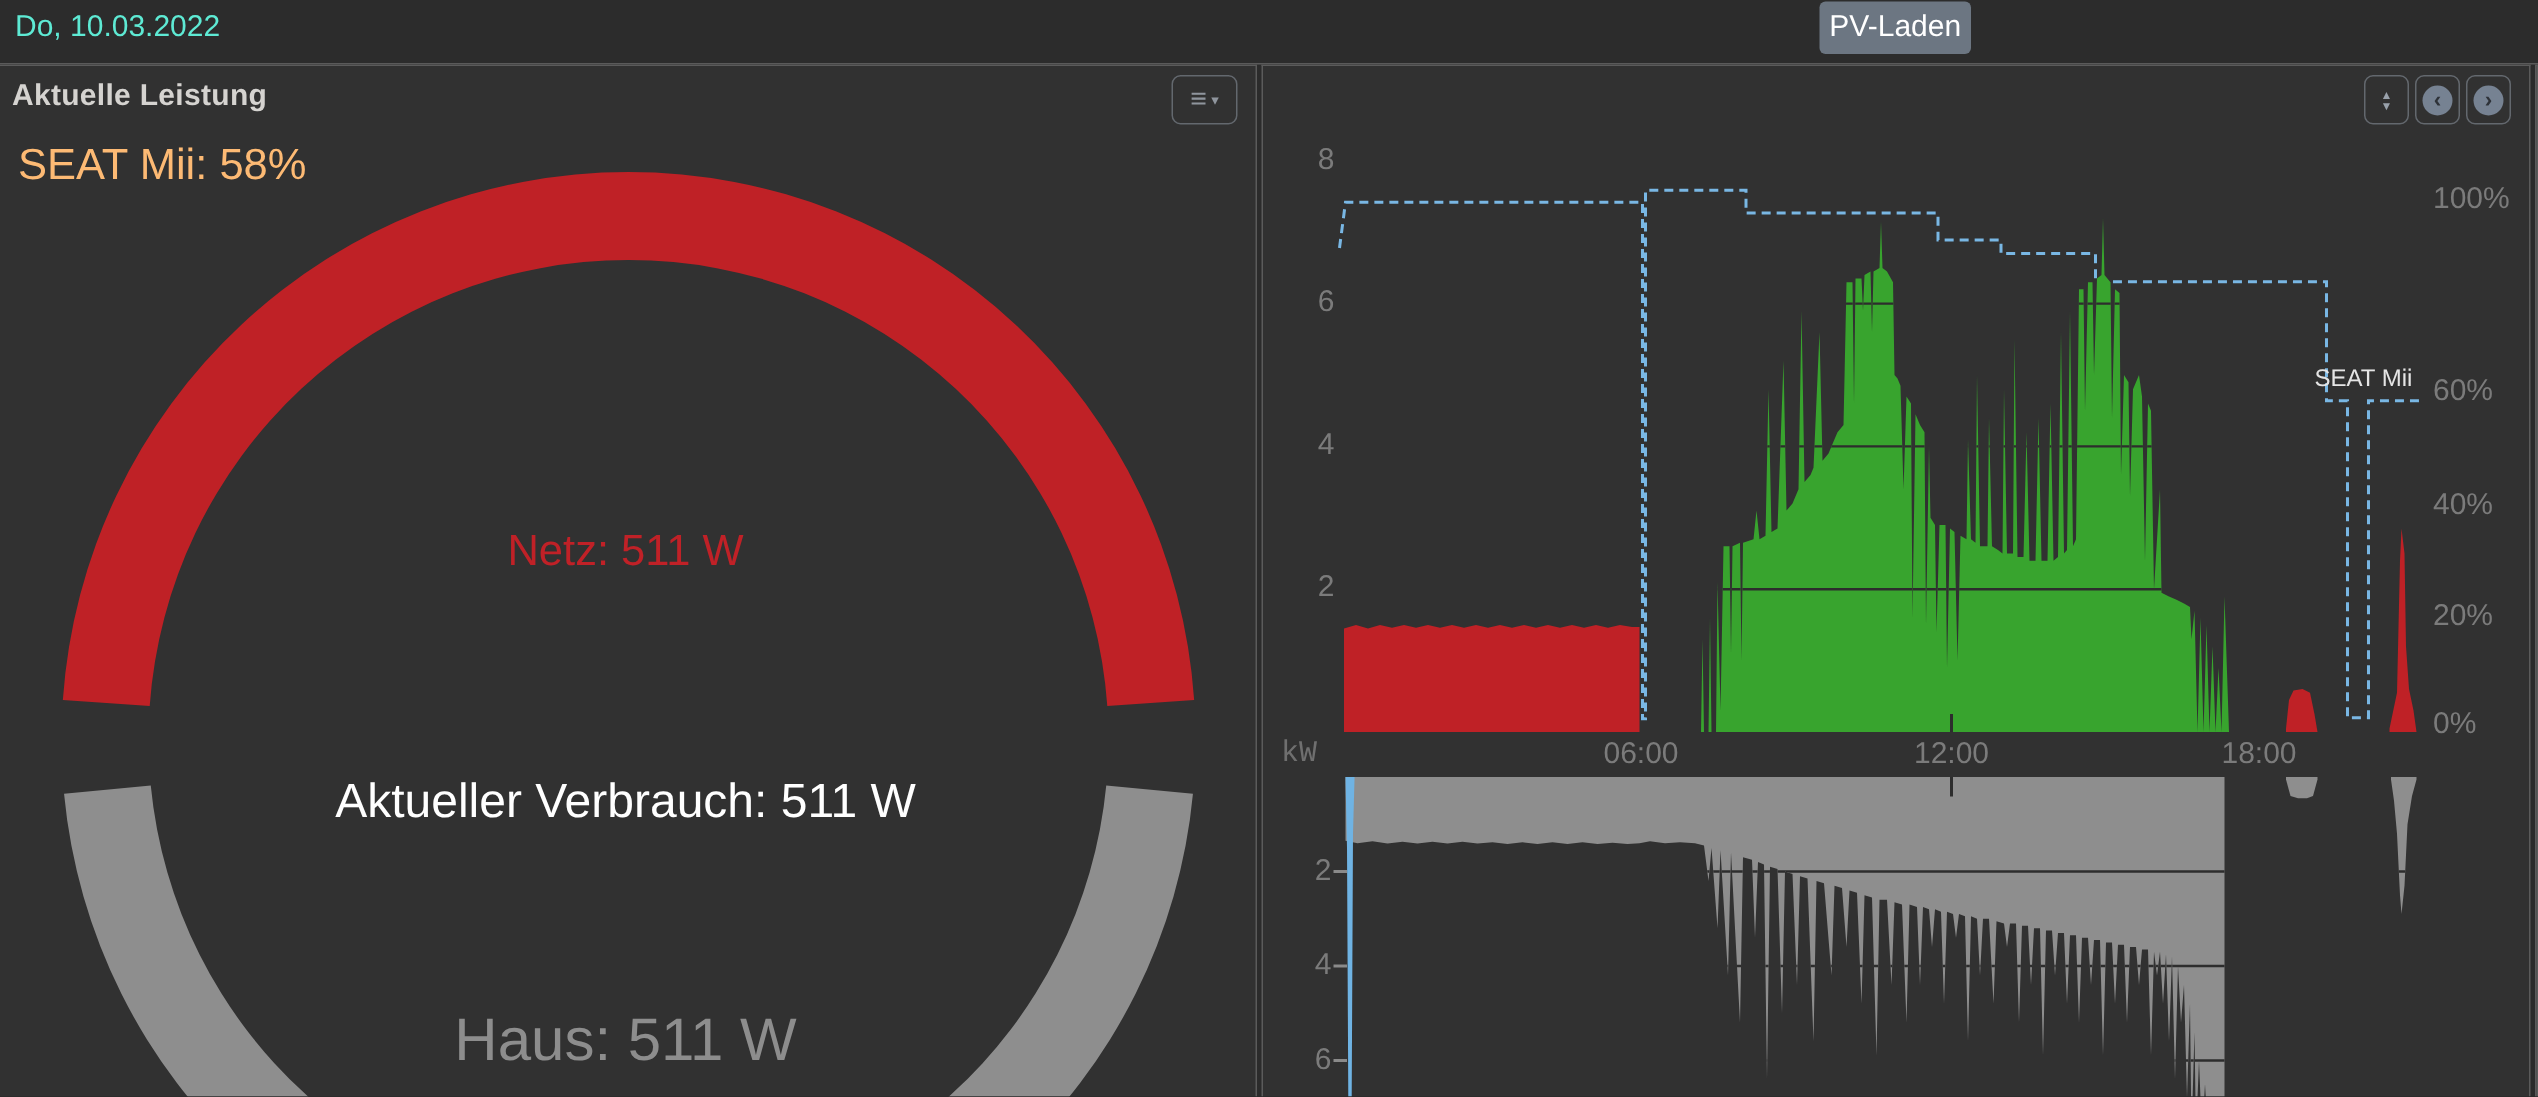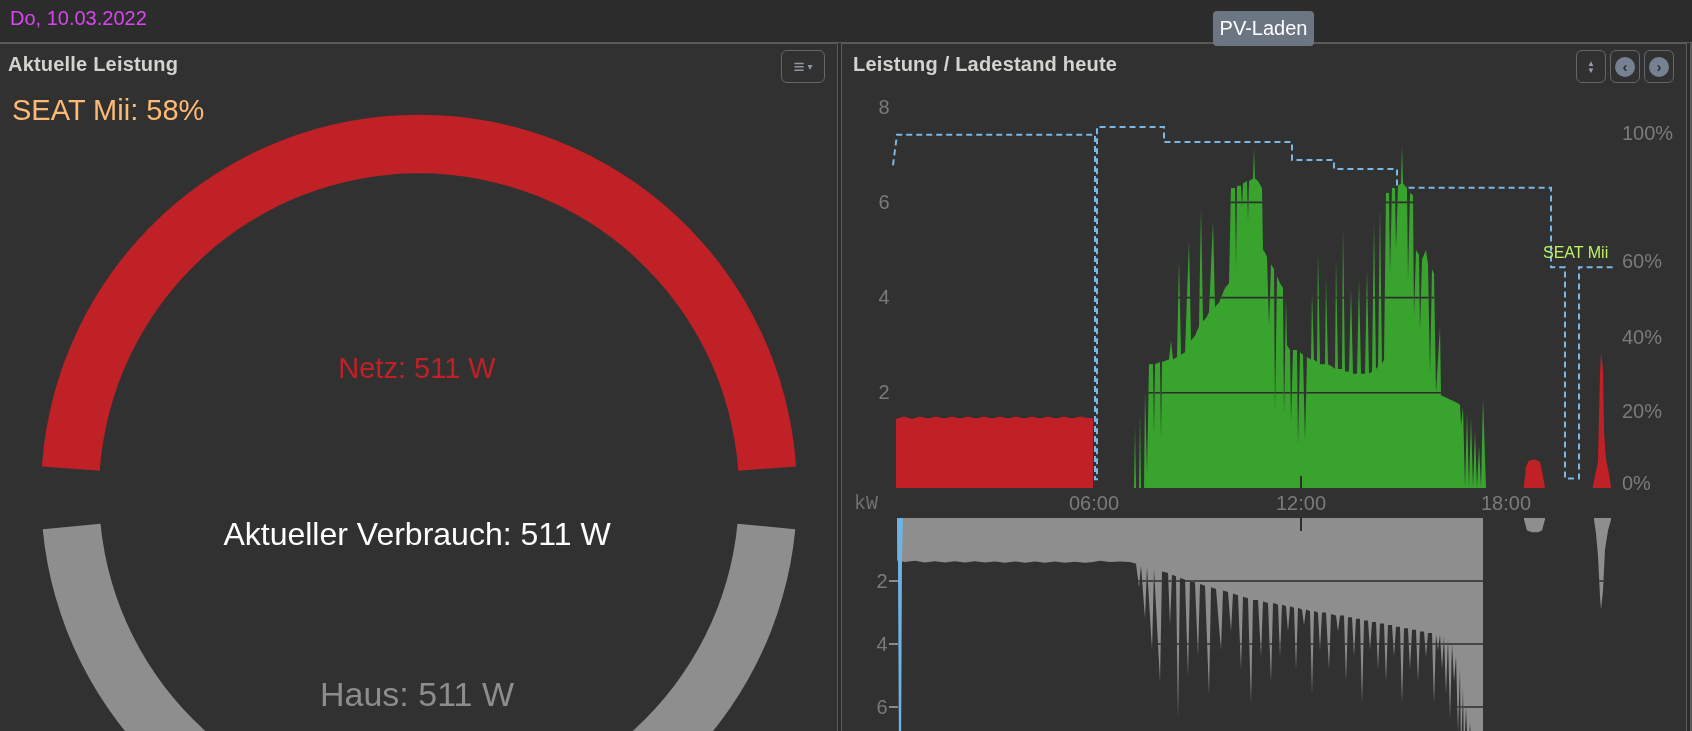--- a/index.html
+++ b/index.html
@@ -1,20 +1,20 @@
 <!DOCTYPE html>
 <html><head>
 <meta charset="utf-8">
 <style>
   html,body{margin:0;padding:0;width:1692px;height:731px;overflow:hidden;
     background:#2b2b2b;font-family:"Liberation Sans",sans-serif;position:relative;}
   .topbar{position:absolute;left:0;top:0;width:1692px;height:42px;background:#2c2c2c;
     border-bottom:1px solid #5a5a5a;z-index:3;}
-  .date{position:absolute;left:10px;top:7px;font-size:20px;color:#d946ef;}
-  .pvbtn{position:absolute;left:1213px;top:11px;width:101px;height:35px;background:#6c7682;
+  .date{position:absolute;left:10px;top:7px;font-size:20px;color:#5eead4;}
+  .pvbtn{position:absolute;left:1213px;top:1px;width:101px;height:35px;background:#6c7682;
     color:#fff;font-size:20px;border:none;border-radius:4px;font-family:inherit;cursor:pointer;}
   .panel{position:absolute;top:43px;bottom:0;background:#313131;border:1px solid #5b5b5b;
     border-bottom:none;box-sizing:border-box;z-index:0;}
   #panel-left{left:0;width:838px;border-left:none;}
   #panel-right{left:841px;width:846px;}
   #panel-sliver{left:1690px;width:2px;background:#3a3a3a;}
   .phead{position:absolute;left:0;right:0;top:0;height:44px;}
   .ptitle{position:absolute;top:9px;font-size:20px;font-weight:700;color:#d5d3d0;letter-spacing:.2px;}
   #panel-left .ptitle{left:8px;}
   #panel-right .ptitle{left:11px;}
@@ -25,27 +25,27 @@
   .menu-glyph{font-size:19px;line-height:19px;color:#8f959d;}
   .caret-glyph{font-size:10px;color:#8f959d;}
   .sq-btn{width:30px;}
   .updown{display:flex;flex-direction:column;align-items:center;font-size:8px;line-height:7px;color:#99a1ab;}
   .circ{width:20px;height:20px;border-radius:50%;background:#768292;color:#2e3238;
     font-size:15px;font-weight:bold;line-height:19px;text-align:center;}
   .soc-head{position:absolute;left:12px;top:50px;font-size:29px;color:#fdba74;}
   .gtext{position:absolute;transform:translate(-50%,-50%);white-space:nowrap;z-index:2;}
   #netz-label{left:417px;top:324px;font-size:29px;color:#c02127;}
   #verbrauch-label{left:417px;top:490px;font-size:32px;color:#ffffff;}
-  #haus-label{left:417px;top:650px;font-size:34px;color:#8d8d8d;}
+  #haus-label{left:417px;top:650px;font-size:40px;color:#8d8d8d;}
   #scene{position:absolute;left:0;top:0;z-index:1;pointer-events:none;}
   #labels{position:absolute;left:0;top:0;z-index:2;pointer-events:none;}
   .axlab{position:absolute;color:#7b7b7b;font-size:20px;transform:translate(-50%,-50%);white-space:nowrap;}
   .axlab.la{transform:translateY(-50%);}
   .axlab.unit{color:#6f6f6f;}
-  .axlab.annot{color:#bef264;font-size:16px;}
+  .axlab.annot{color:#e5e5e5;font-size:16px;}
 </style>
 </head>
 <body>
 
 <div class="topbar">
   <span class="date">Do, 10.03.2022</span>
   <button class="pvbtn">PV-Laden</button>
 </div>
 
 <div class="panel" id="panel-left">
@@ -59,21 +59,20 @@
     </div>
   </div>
   <div class="soc-head">SEAT Mii: 58%</div>
   <div class="gtext" id="netz-label">Netz: 511 W</div>
   <div class="gtext" id="verbrauch-label">Aktueller Verbrauch: 511 W</div>
   <div class="gtext" id="haus-label">Haus: 511 W</div>
 </div>
 
 <div class="panel" id="panel-right">
   <div class="phead">
-    <span class="ptitle">Leistung / Ladestand heute</span>
     <div class="hbtns">
       <button class="hbtn sq-btn">
         <span class="updown">
           <span>▲</span>
             <span>▼</span>
         </span>
       </button>
       <button class="hbtn sq-btn">
         <span class="circ">‹</span>
       </button>

